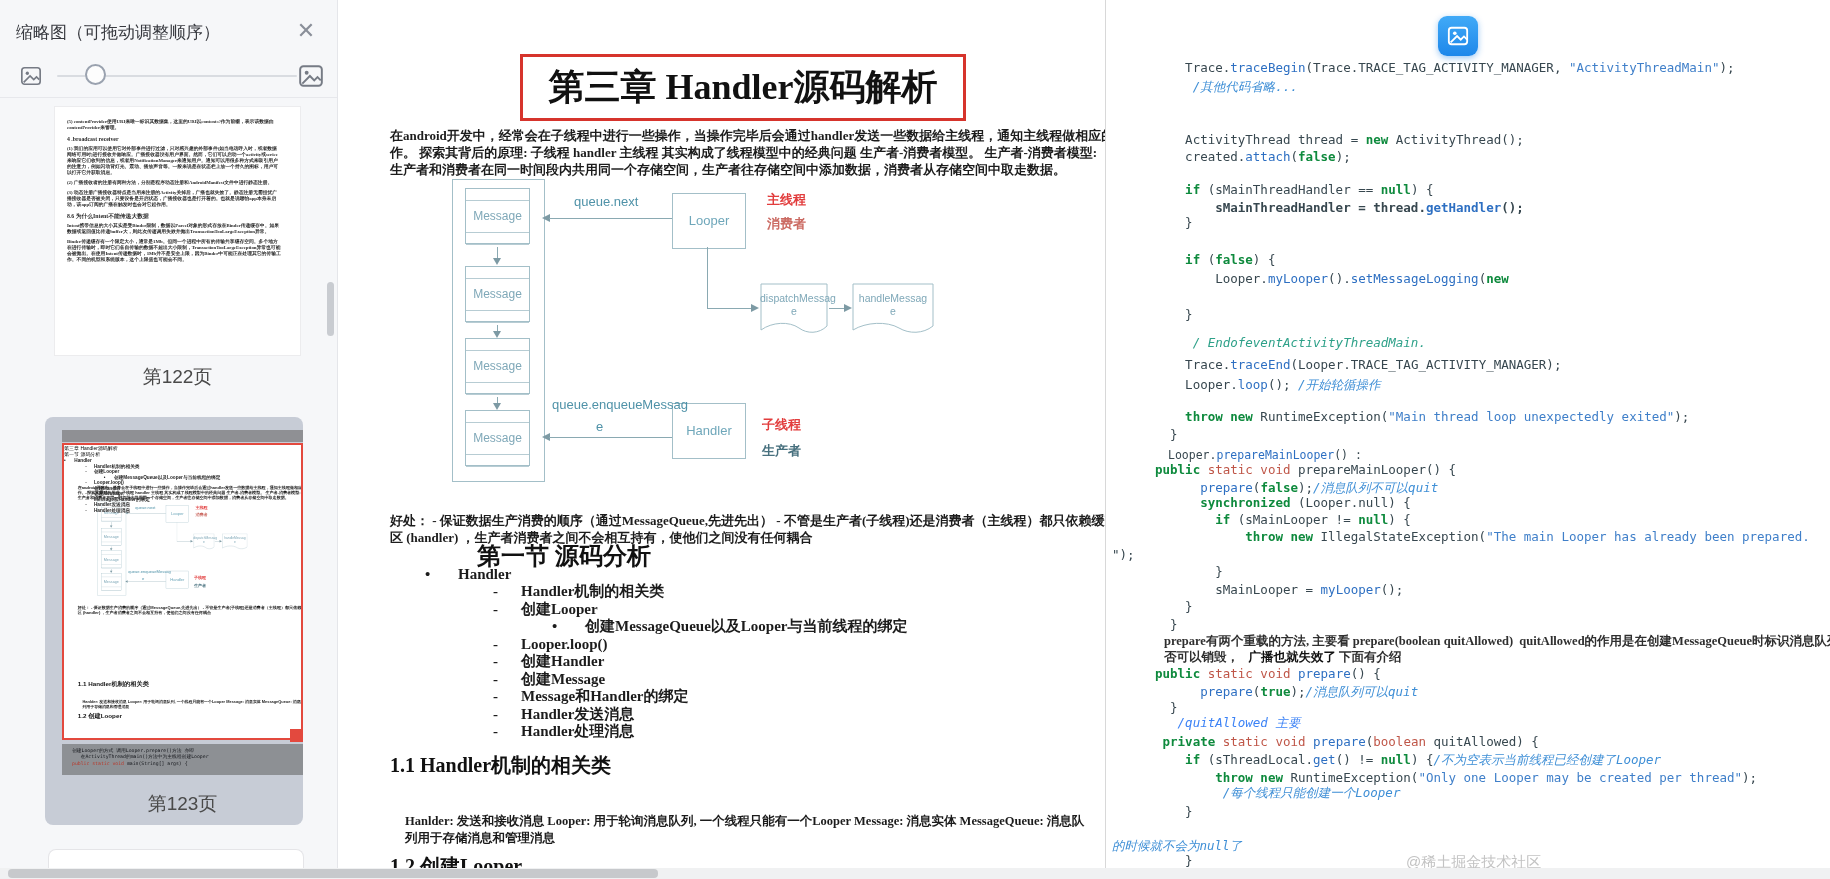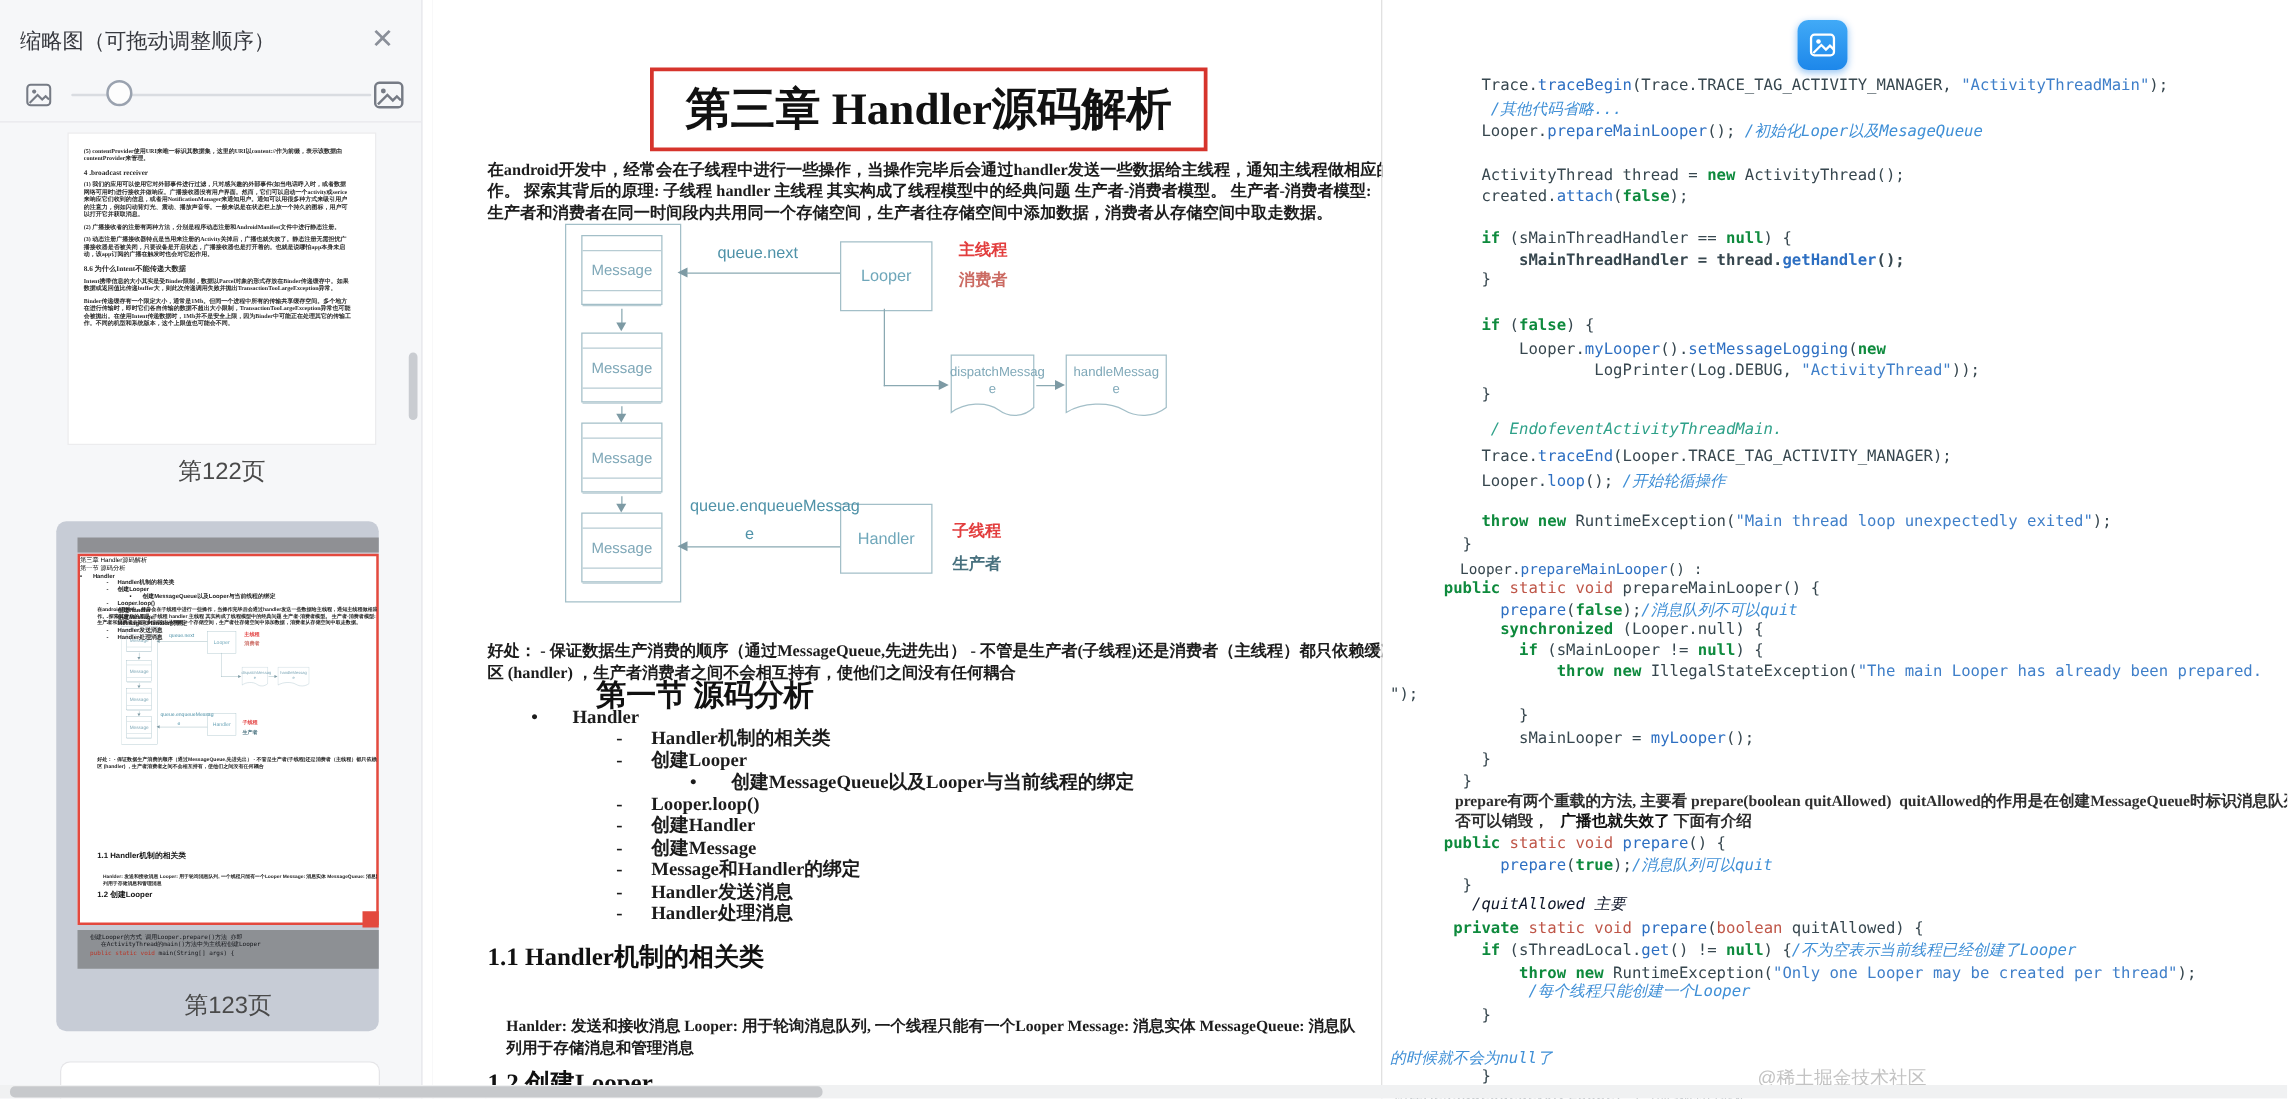--- a/index.html
+++ b/index.html
@@ -73,21 +73,21 @@
       line-height:18px;color:#37474f;}
   .cl.lbl{font-size:11.5px;}
   .cl.note{font-family:"Liberation Serif","DejaVu Serif",serif;font-size:12.5px;font-weight:600;color:#2f2f2f;}
   .ck{color:#0e8a3d;font-weight:bold;}
   .cr{color:#bf5648;}
   .cm{color:#2d6fc2;}
   .cs{color:#3f7fc9;}
   .cp{color:#37474f;}
   .cc{color:#3f8fd6;font-style:italic;}
   .cg{color:#2ea189;font-style:italic;}
-  .cq{color:#0f172a;font-style:italic;}
+  .cq{color:#3b82f6;font-style:italic;}
   .ct{color:#2f2f2f;}
   .ctb{color:#111;font-weight:bold;}
   .cd{color:#15171c;}
   .cred{color:#b8382a;}
   
   #fab{position:absolute;left:1438px;top:16px;width:40px;height:40px;border-radius:9px;
        background:linear-gradient(#41aaf7,#1d87ea);box-shadow:0 2px 6px rgba(30,130,230,.45);
        display:flex;align-items:center;justify-content:center;cursor:pointer;}
   #watermark{position:absolute;left:1406px;top:853px;font-size:15px;color:#c3c3c3;
              font-family:"Liberation Sans","DejaVu Sans",sans-serif;}
@@ -334,29 +334,27 @@
     <div class="para" style="left:59px;top:813px;font-size:12.5px;"><span>Hanlder: 发送和接收消息 Looper: 用于轮询消息队列, 一个线程只能有一个Looper Message:  消息实体 MessageQueue:  消息队</span></div>
     <div class="para" style="left:59px;top:830px;font-size:12.5px;"><span>列用于存储消息和管理消息</span></div>
     <div class="h2x" style="left:44px;top:853px;">1.2 创建Looper</div>
   </div>
 
   <div class="vline" style="left:1105px;background:#d8d8d8;"></div>
 
   <div id="code-layer">
       <div class="cl" style="top: 59px; left: 49px;"><span class="cp">    Trace.</span><span class="cm">traceBegin</span><span class="cp">(Trace.TRACE_TAG_ACTIVITY_MANAGER, </span><span class="cs">"ActivityThreadMain"</span><span class="cp">);</span></div>
       <div class="cl" style="top: 78px; left: 49px;"><span class="cc">     /其他代码省略...</span></div>
-      <div class="cl" style="top: 96px; left: 49px;"><span class="cp">    Looper.</span><span class="cm">prepareMainLooper</span><span class="cp">(); </span><span class="cc">/初始化Loper以及MesageQueue</span></div>
       <div class="cl" style="top: 131px; left: 49px;"><span class="cp">    ActivityThread thread = </span><span class="ck">new</span><span class="cp"> ActivityThread();</span></div>
       <div class="cl" style="top: 148px; left: 49px;"><span class="cp">    created.</span><span class="cm">attach</span><span class="cp">(</span><span class="ck">false</span><span class="cp">);</span></div>
       <div class="cl" style="top: 181px; left: 49px;"><span class="ck">    if</span><span class="cp"> (sMainThreadHandler == </span><span class="ck">null</span><span class="cp">) {</span></div>
       <div class="cl" style="top: 199px; left: 49px; font-weight: bold;"><span class="cp">        sMainThreadHandler = thread.</span><span class="cm">getHandler</span><span class="cp">();</span></div>
       <div class="cl" style="top: 214px; left: 49px;"><span class="cp">    }</span></div>
       <div class="cl" style="top: 251px; left: 49px;"><span class="ck">    if</span><span class="cp"> (</span><span class="ck">false</span><span class="cp">) {</span></div>
       <div class="cl" style="top: 270px; left: 49px;"><span class="cp">        Looper.</span><span class="cm">myLooper</span><span class="cp">().</span><span class="cm">setMessageLogging</span><span class="cp">(</span><span class="ck">new</span></div>
-      <div class="cl" style="top: 287px; left: 49px;"><span class="cp">                LogPrinter(Log.DEBUG, </span><span class="cs">"ActivityThread"</span><span class="cp">));</span></div>
       <div class="cl" style="top: 306px; left: 49px;"><span class="cp">    }</span></div>
       <div class="cl" style="top: 334px; left: 49px;"><span class="cg">     / EndofeventActivityThreadMain.</span></div>
       <div class="cl" style="top: 356px; left: 49px;"><span class="cp">    Trace.</span><span class="cm">traceEnd</span><span class="cp">(Looper.TRACE_TAG_ACTIVITY_MANAGER);</span></div>
       <div class="cl" style="top: 376px; left: 49px;"><span class="cp">    Looper.</span><span class="cm">loop</span><span class="cp">(); </span><span class="cc">/开始轮循操作</span></div>
       <div class="cl" style="top: 408px; left: 49px;"><span class="ck">    throw new</span><span class="cp"> RuntimeException(</span><span class="cs">"Main thread loop unexpectedly exited"</span><span class="cp">);</span></div>
       <div class="cl" style="top: 426px; left: 49px;"><span class="cp">  }</span></div>
       <div class="cl lbl" style="top: 446px; left: 62px;"><span class="cp">Looper.</span><span class="cm">prepareMainLooper</span><span class="cp">() :</span></div>
       <div class="cl" style="top: 461px; left: 49px;"><span class="ck">public</span><span class="cr"> static void </span><span class="cp">prepareMainLooper() {</span></div>
       <div class="cl" style="top: 479px; left: 49px;"><span class="cp">      </span><span class="cm">prepare</span><span class="cp">(</span><span class="ck">false</span><span class="cp">);</span><span class="cc">/消息队列不可以quit</span></div>
       <div class="cl" style="top: 494px; left: 49px;"><span class="ck">      synchronized</span><span class="cp"> (Looper.null) {</span></div>

